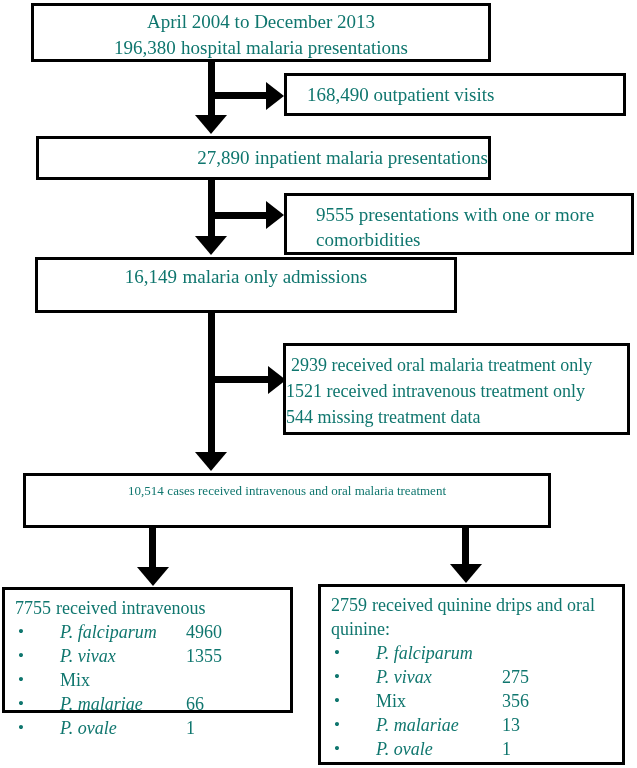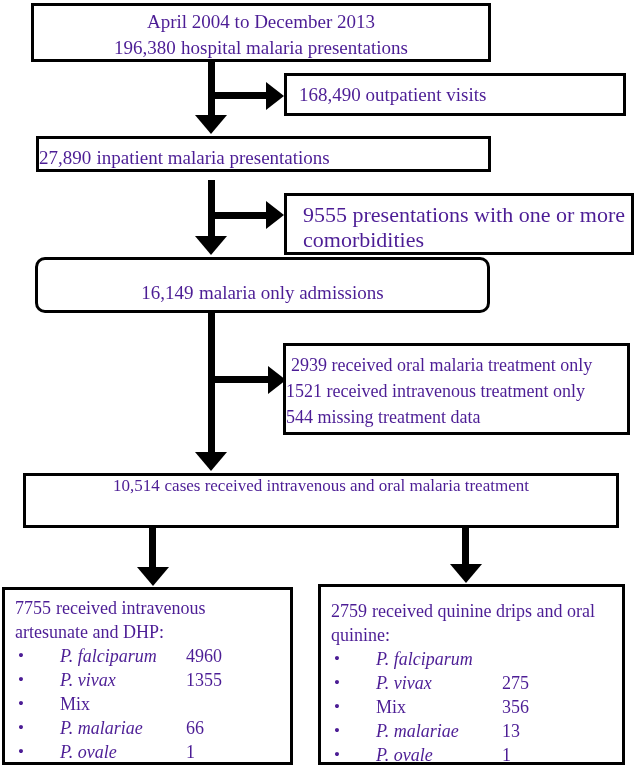--- a/index.html
+++ b/index.html
@@ -1,47 +1,47 @@
 <!DOCTYPE html>
 <html><head>
 <meta charset="utf-8">
 <style>
   * { box-sizing: border-box; margin: 0; padding: 0; }
   html,body { background:#fff; }
   .canvas {
     position: relative;
     width: 637px; height: 768px;
     background:#fff;
-    color:#4c1d95;
+    color:#0f766e;
     font-family:"Liberation Serif","DejaVu Serif",serif;
     overflow:hidden;
   }
   .box {
     position:absolute;
     background:#fff;
     border:3px solid #000;
   }
   .num { font-weight:normal; margin-right:.28em; }
 
   
   #period-box   { left:31px;  top:3px;   width:460px; height:59px;  text-align:center; font-size:19px; line-height:26px; padding-top:3px; }
-  #inpatient-box{ left:36px;  top:136px; width:455px; height:36px;  text-align:left; font-size:19px; padding-top:8px; }
-  #malaria-only-box { left:35px; top:257px; width:455px; height:56px; text-align:center; font-size:19px; padding-top:22px;border-radius:10px; }
-  #iv-oral-box  { left:23px;  top:473px; width:596px; height:55px;  text-align:center; font-size:17px; }
+  #inpatient-box{ left:36px;  top:136px; width:455px; height:44px;  text-align:right; font-size:19px; padding-top:8px; }
+  #malaria-only-box { left:35px; top:257px; width:422px; height:56px; text-align:center; font-size:19px; padding-top:6px; }
+  #iv-oral-box  { left:23px;  top:473px; width:528px; height:55px;  text-align:center; font-size:13px; padding-top:7px; }
 
   
-  #outpatient-box { left:284px; top:73px;  width:342px; height:43px; font-size:19px; display:flex; align-items:center; padding-left:12px; }
-  #comorbid-box   { left:284px; top:193px; width:350px; height:62px; font-size:22px; line-height:25px; padding:6px 6px 0 16px; }
+  #outpatient-box { left:284px; top:73px;  width:342px; height:43px; font-size:19px; display:flex; align-items:center; padding-left:20px; }
+  #comorbid-box   { left:284px; top:193px; width:350px; height:62px; font-size:19px; line-height:25px; padding:6px 6px 0 29px; }
   #excluded-box   { left:283px; top:343px; width:347px; height:92px; font-size:18px; line-height:26px; padding:6px 0 0 0; }
   #excluded-box .xline { white-space:nowrap; }
   #excluded-box .indent1 { text-indent:5px; }
 
   
-  #artesunate-box { left:2px;   top:587px; width:291px; height:178px; font-size:18px; line-height:24px; padding-top:6px; }
-  #quinine-box    { left:318px; top:584px; width:307px; height:181px; font-size:18px; line-height:24px; padding-top:12px; }
+  #artesunate-box { left:2px;   top:587px; width:291px; height:126px; font-size:18px; line-height:24px; padding-top:6px; }
+  #quinine-box    { left:318px; top:584px; width:307px; height:181px; font-size:18px; line-height:24px; padding-top:6px; }
   .bhead { padding-left:10px; white-space:nowrap; }
   .brow  { display:grid; grid-template-columns:42px 126px auto; padding-left:13px; }
   .brow .bullet { font-size:17px; }
   .it { }
   .rm { font-style:normal; }
 
   
   .vline { position:absolute; width:7px; background:#000; }
   .hline { position:absolute; height:7px; background:#000; }
   .head-down {
@@ -128,21 +128,20 @@
     <b class="num">10,514</b><span>cases received intravenous and oral malaria treatment</span>
   </div>
 
   <div class="vline" id="a4-line"></div>
   <div class="head-down" id="a4-head"></div>
   <div class="vline" id="a5-line"></div>
   <div class="head-down" id="a5-head"></div>
 
   <div class="box" id="artesunate-box">
     <div class="bhead"><b class="num">7755</b><span>received intravenous</span></div>
-    <div class="bhead">artesunate and DHP:</div>
 
     <div class="brow">
       <span class="bullet">•</span>
       <span><i class="it">P. falciparum</i></span>
       <span>4960</span>
     </div>
     <div class="brow">
       <span class="bullet">•</span>
       <span><i class="it">P. vivax</i></span>
       <span>1355</span>

